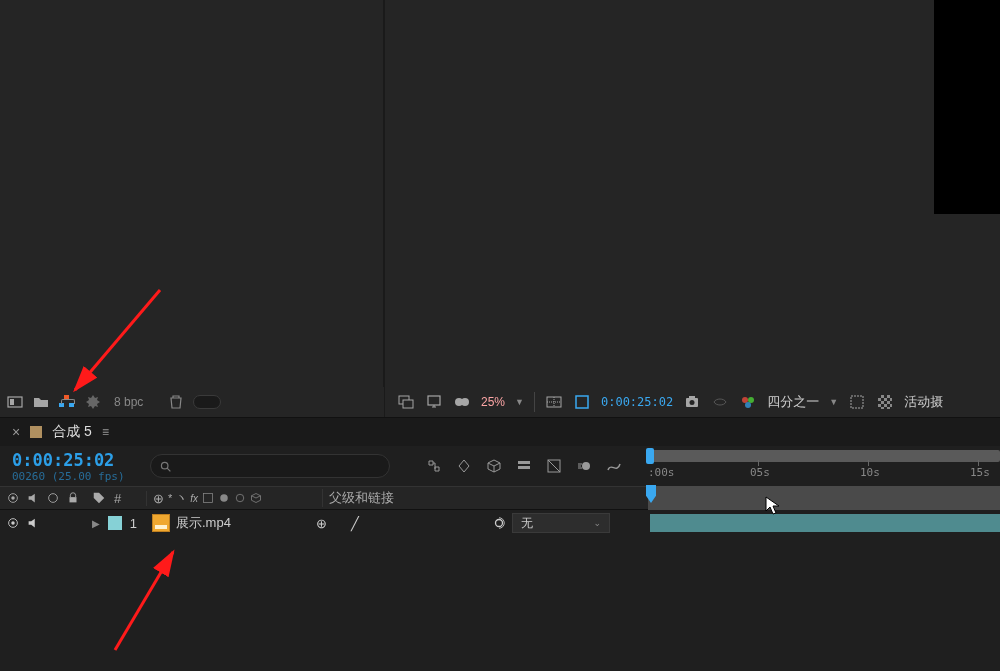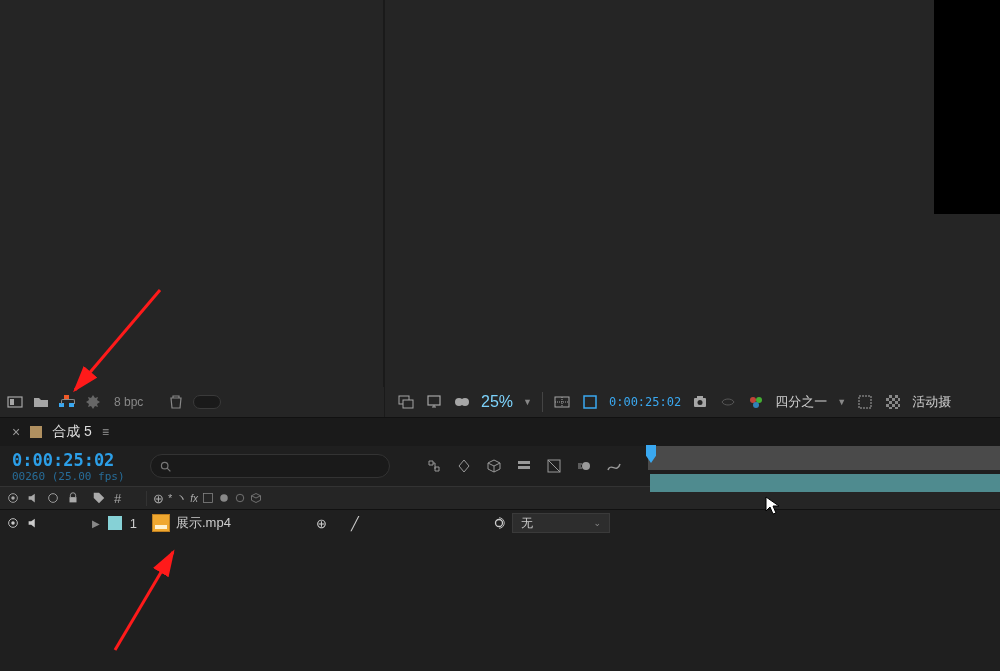--- a/index.html
+++ b/index.html
@@ -5,21 +5,21 @@
   * { box-sizing: border-box; margin: 0; padding: 0; font-family: "Segoe UI", Arial, sans-serif; }
   html, body { width: 1000px; height: 671px; background: #1a1a1a; color: #b8b8b8; overflow: hidden; position: relative; }
   .project-area { position: absolute; left: 0; top: 0; width: 384px; height: 387px; background: #252525; border-right: 1px solid #1a1a1a; }
   .composition-area { position: absolute; left: 385px; top: 0; width: 615px; height: 387px; background: #252525; }
   .black-frame { position: absolute; right: 0; top: 0; width: 66px; height: 214px; background: #000; }
   .project-tools { position: absolute; left: 0; top: 387px; width: 384px; height: 30px; background: #252525; display: flex; align-items: center; gap: 8px; padding: 0 6px; text-align: center; }
   .comp-tools { position: absolute; left: 385px; top: 387px; width: 615px; height: 30px; background: #252525; display: flex; align-items: center; gap: 10px; padding: 0 12px; }
   .icon { width: 18px; height: 18px; display: flex; align-items: center; justify-content: center; color: #a6a6a6; }
   .icon svg { width: 16px; height: 16px; }
   .txt-8bpc { font-size: 12px; color: #888; margin-left: 4px; }
-  .zoom-pct { font-size: 16px; color: #7dd3fc; }
+  .zoom-pct { font-size: 12px; color: #fca5a5; }
   .divider-vert { width: 1px; height: 20px; background: #444; }
   .time-display { font-size: 12px; color: #3aa8f0; font-family: "Consolas", monospace; }
   .dropdown-label { font-size: 13px; color: #ccc; text-align: right; }
   .timeline-panel { position: absolute; left: 0; top: 417px; width: 1000px; height: 254px; background: #1f1f1f; border-top: 1px solid #111; }
   .tab-row { height: 28px; background: #1a1a1a; display: flex; align-items: center; padding-left: 12px; gap: 10px; }
   .tab-close { color: #999; font-size: 14px; }
   .tab-icon-sq { width: 12px; height: 12px; background: #b09060; }
   .tab-label { font-size: 14px; color: #ddd; }
   .tab-menu { color: #999; font-size: 12px; letter-spacing: 1px; }
   .header-row { height: 40px; display: flex; align-items: center; position: relative; }
@@ -275,20 +275,21 @@
       <svg width="12" height="12" viewBox="0 0 16 16">
           <circle cx="8" cy="8" r="5" fill="#888"></circle>
         </svg>
       <svg width="12" height="12" viewBox="0 0 16 16">
           <circle cx="8" cy="8" r="5" fill="none" stroke="#888"></circle>
         </svg>
       <svg width="12" height="12" viewBox="0 0 16 16">
           <path d="M2 5l6-3 6 3-6 3zM2 5v6l6 3M14 5v6l-6 3" fill="none" stroke="#888"></path>
         </svg>
     </div>
+    <div class="col-parent">父级和链接</div>
   </div>
 
   <div class="layer-row">
     <div class="av-cell">
       <svg width="14" height="14" viewBox="0 0 16 16">
           <circle cx="8" cy="8" r="5" fill="none" stroke="#ccc"></circle>
           <circle cx="8" cy="8" r="2" fill="#ccc"></circle>
         </svg>
       <svg width="14" height="14" viewBox="0 0 16 16">
           <path d="M3 6h3l4-3v10l-4-3H3z" fill="#ccc"></path>
@@ -315,20 +316,33 @@
           <path d="M8 2a6 6 0 010 12" fill="none" stroke="#ccc"></path>
         </svg>
       <div class="parent-select">
         <span>无</span>
         <span class="small-chev">⌄</span>
       </div>
     </div>
   </div>
 
   <div class="timeline-right">
+    <div class="ruler-area">
+      <div class="work-bar"></div>
+      <div class="work-start-handle"></div>
+      <div class="tick-row">
+        <span class="tick" style="left:0">:00s</span>
+        <span class="tick-mark" style="left:110px"></span>
+        <span class="tick" style="left:102px">05s</span>
+        <span class="tick-mark" style="left:220px"></span>
+        <span class="tick" style="left:212px">10s</span>
+        <span class="tick-mark" style="left:330px"></span>
+        <span class="tick" style="left:322px">15s</span>
+      </div>
+    </div>
     <div class="nav-bar">
       <div class="cti-head"></div>
     </div>
     <div class="layer-bar-area">
       <div class="layer-bar"></div>
     </div>
   </div>
 </div>
 
 <svg class="arrow-svg" style="left:60px; top:280px; width:110px; height:120px">

